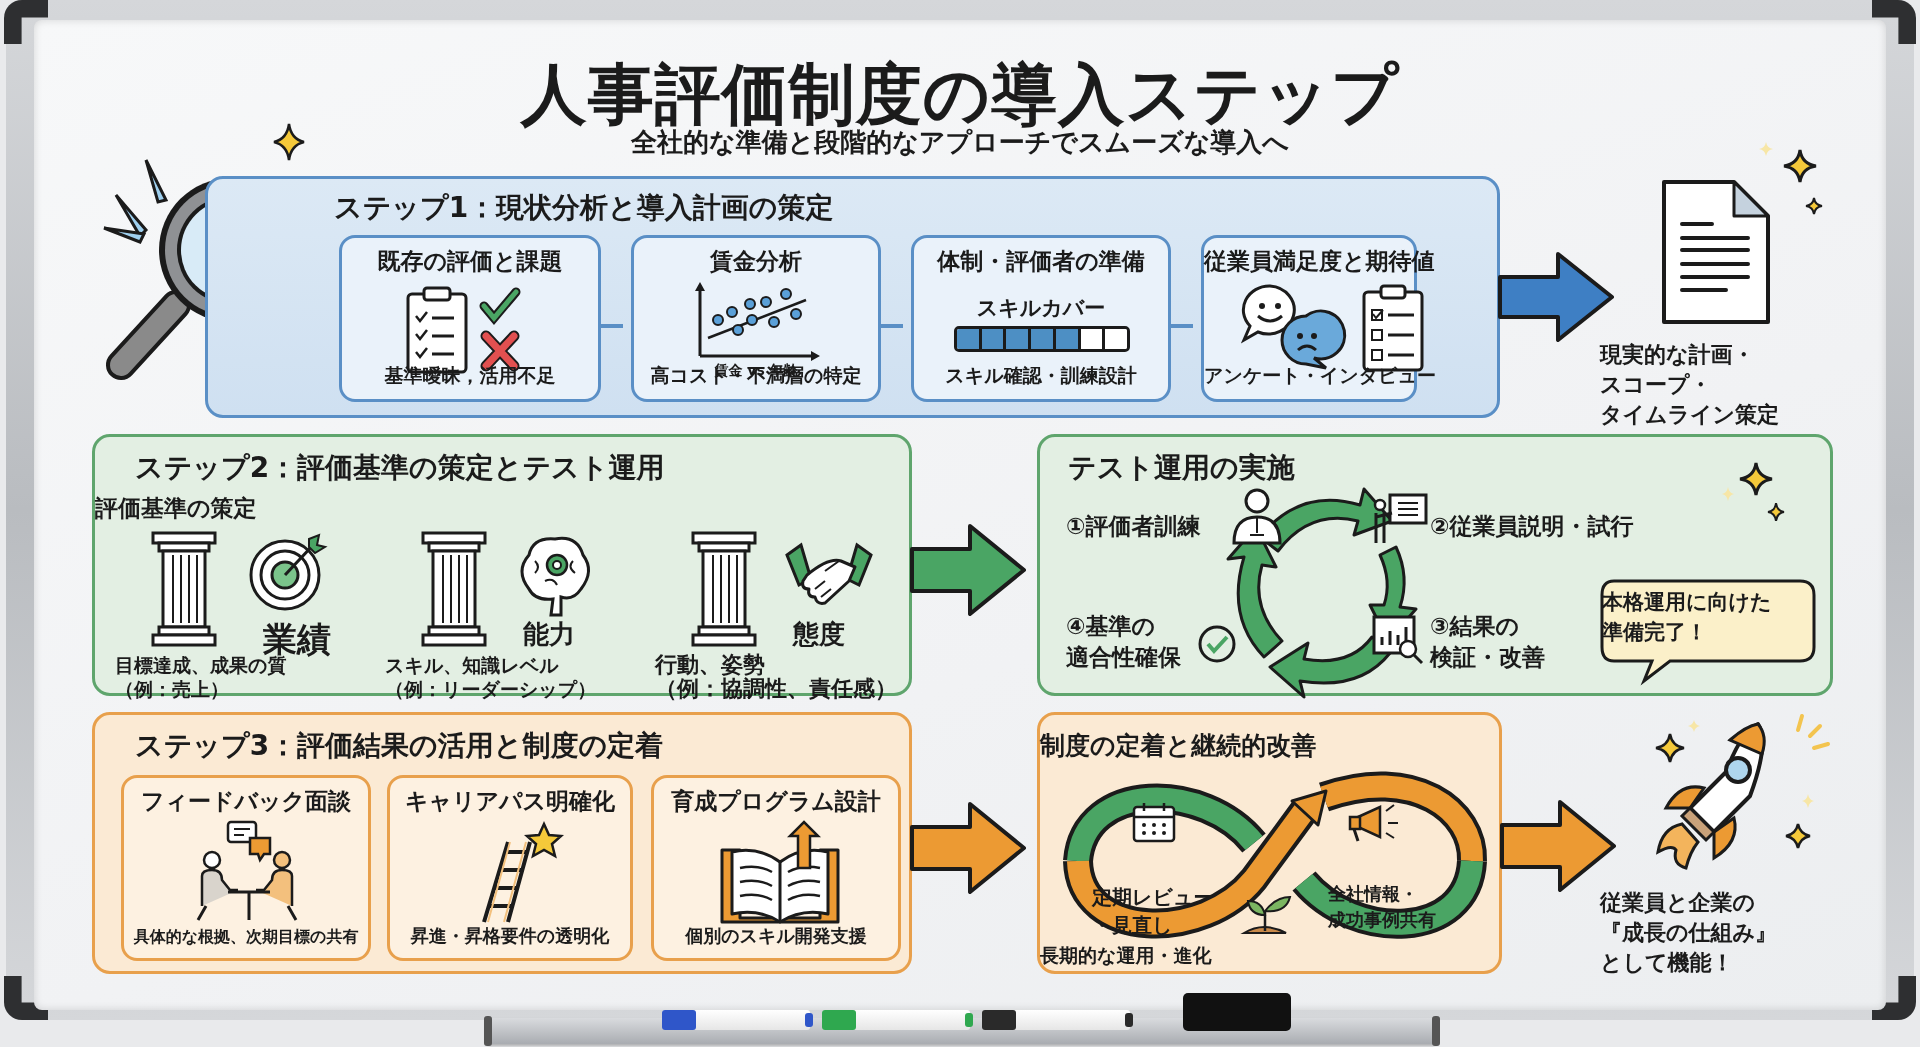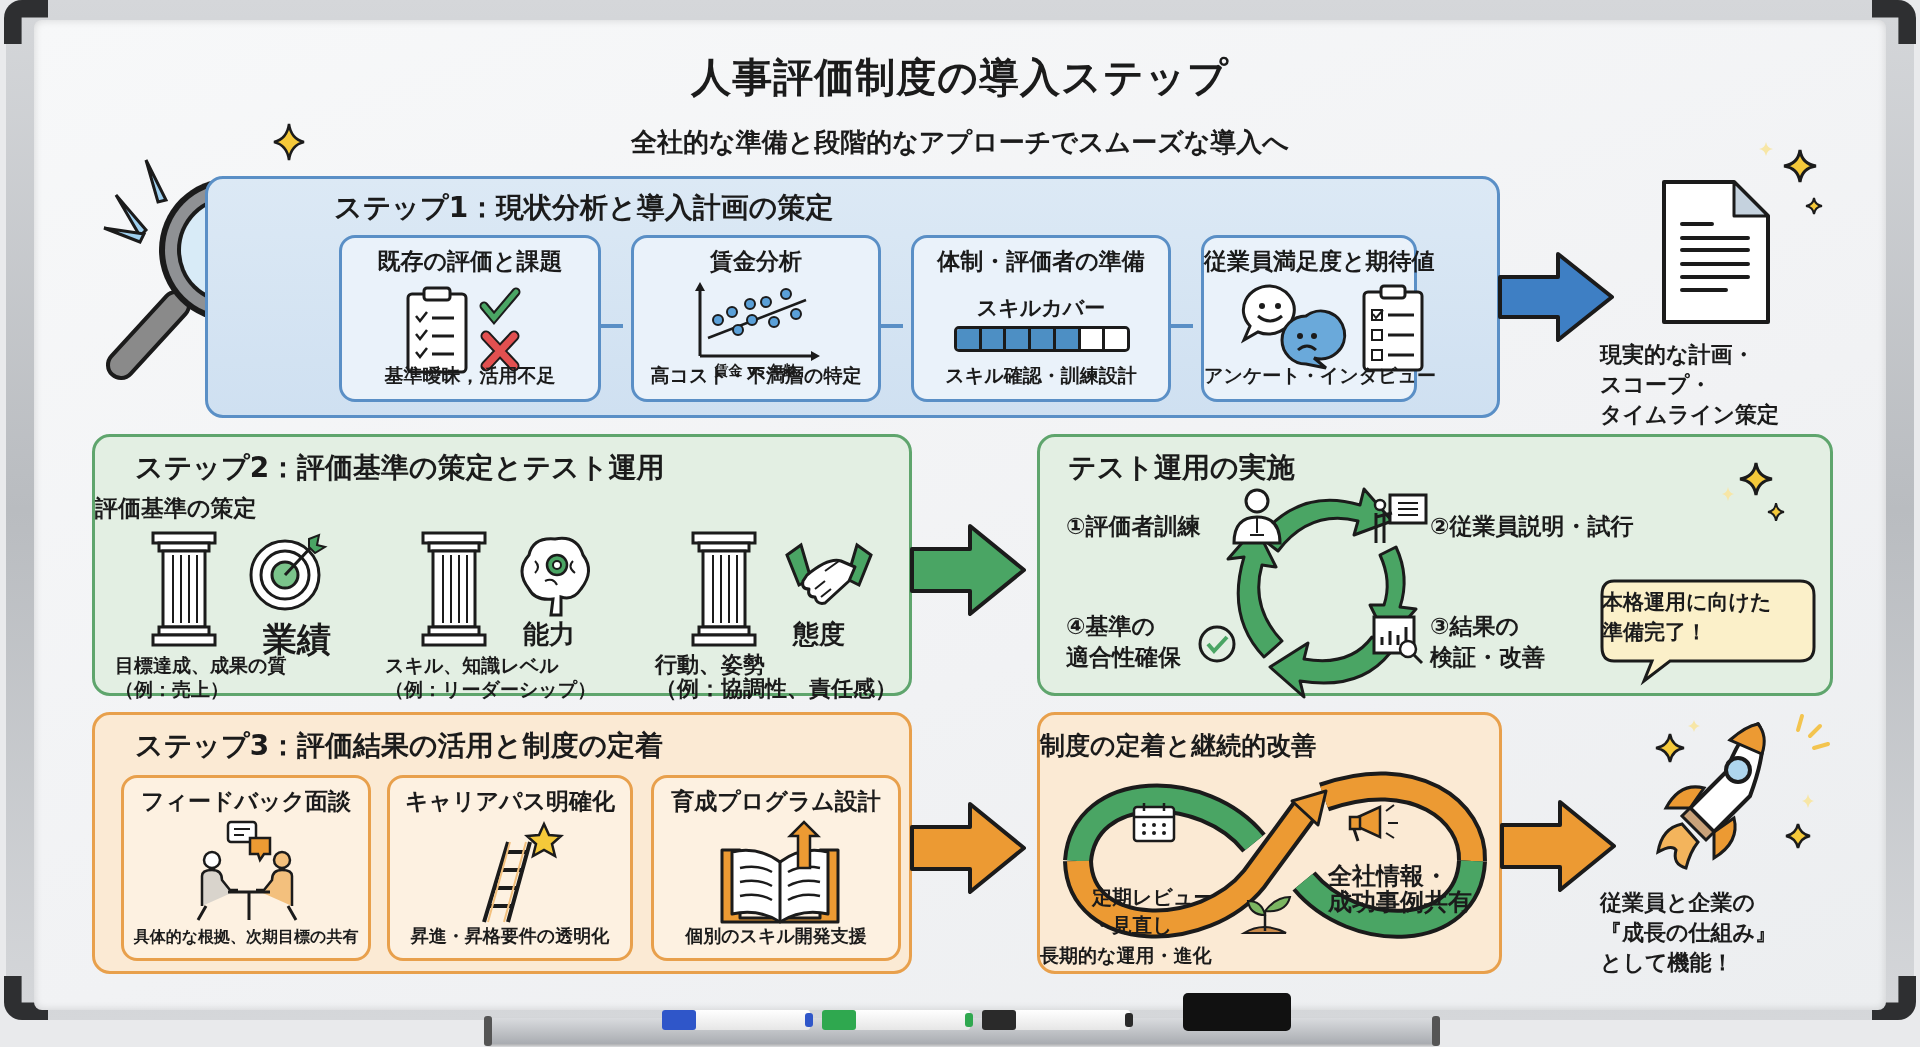--- a/index.html
+++ b/index.html
@@ -20,21 +20,21 @@
 
   .tray { position: absolute; left: 486px; top: 1018px; width: 950px; height: 26px;
     background: linear-gradient(180deg,#d9dbde,#a9acb1); border-radius: 4px; box-shadow: 0 2px 3px rgba(0,0,0,.25); }
   .tray-cap { position: absolute; top: 1016px; width: 8px; height: 30px; background: #555; border-radius: 3px; }
   .marker { position: absolute; top: 1010px; height: 20px; width: 148px; background: linear-gradient(180deg,#fff,#e6e6e6); border-radius: 3px; }
   .marker .cap { position: absolute; left: 0; top: 0; width: 34px; height: 20px; border-radius: 3px; }
   .marker .tip { position: absolute; right: -3px; top: 3px; width: 8px; height: 14px; border-radius: 3px; }
   .eraser { position: absolute; left: 1183px; top: 993px; width: 108px; height: 38px; background: #111; border-radius: 5px; }
 
   
-  .title { position: absolute; left: 0; width: 1920px; top: 50px; text-align: center; font-size: 40px; font-weight: 900; letter-spacing: 1px; font-family: Liberation Serif, serif; }
+  .title { position: absolute; left: 0; width: 1920px; top: 50px; text-align: center; font-size: 66px; font-weight: 900; letter-spacing: 1px; font-family: Liberation Serif, serif; }
   .subtitle { position: absolute; left: 0; width: 1920px; top: 125px; text-align: center; font-size: 26px; font-weight: 700; }
 
   .panel { position: absolute; border-radius: 18px; border: 3px solid; }
   .panel-title { position: absolute; font-size: 28px; font-weight: 800; white-space: nowrap; }
   .blue { background: linear-gradient(180deg,#dce9f5,#cfe0f1); border-color: #5a8fc6; }
   .green { background: #e3efe3; border-color: #5fa56d; }
   .orange { background: #fbead4; border-color: #e8a04c; }
 
   .card { position: absolute; border-radius: 16px; border: 3px solid; background: rgba(255,255,255,.55); text-align: center; margin-left: 8px; }
   .card .ct { position: absolute; left: 0; right: 0; top: 8px; font-size: 23px; font-weight: 800; white-space: nowrap; }
@@ -405,21 +405,21 @@
       <path d="M190 162 Q210 150 232 162 Z" fill="#c98a4a" stroke="#1b1b1b" stroke-width="2"></path>
       <path d="M211 160 V140" stroke="#1b1b1b" stroke-width="2.5"></path>
       <path d="M211 144 Q196 144 194 130 Q208 130 211 144 Z" fill="#7bb661" stroke="#1b1b1b" stroke-width="2"></path>
       <path d="M211 140 Q222 126 236 126 Q232 142 211 140 Z" fill="#7bb661" stroke="#1b1b1b" stroke-width="2"></path>
     </g>
   </svg>
   <div class="lbl center" style="left:52px;top:168px;width:138px;font-size:20px;line-height:28px">
     <div>定期レビュー</div>
     <div>・見直し</div>
   </div>
-  <div class="lbl center" style="left:288px;top:148px;width:140px;font-size:24px;line-height:26px">
+  <div class="lbl center" style="left:288px;top:166px;width:140px;font-size:18px;line-height:26px">
     <div>全社情報・</div>
     <div>成功事例共有</div>
   </div>
   <div class="lbl center" style="left:0;width:460px;top:228px;font-size:19px">長期的な運用・進化</div>
 </div>
 
 <svg class="abs" style="left:1502px;top:800px" width="115" height="92">
   <path d="M0 25 H58 V2 L112 46 L58 90 V67 H0 Z" fill="#ec9a33" stroke="#1b1b1b" stroke-width="4" stroke-linejoin="round"></path>
 </svg>
 

